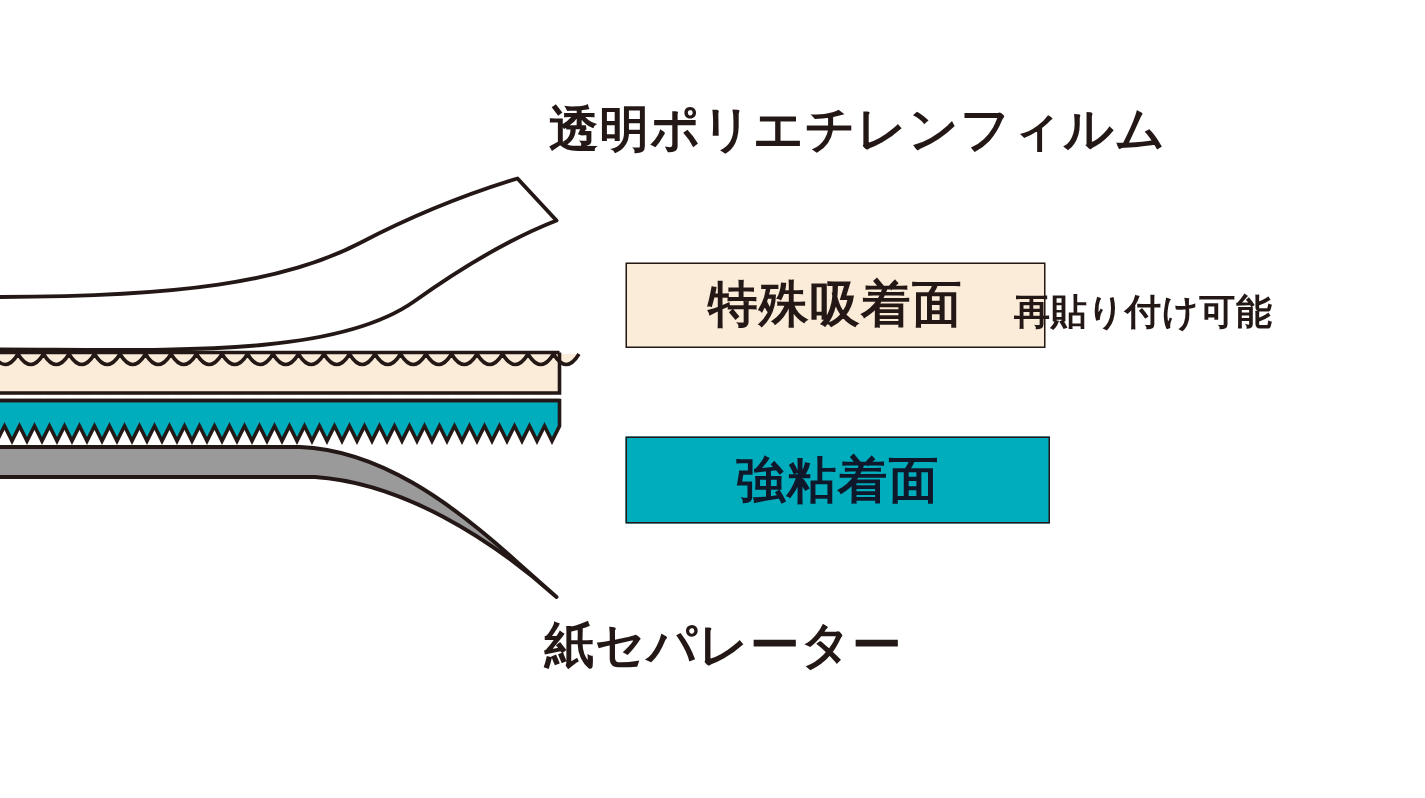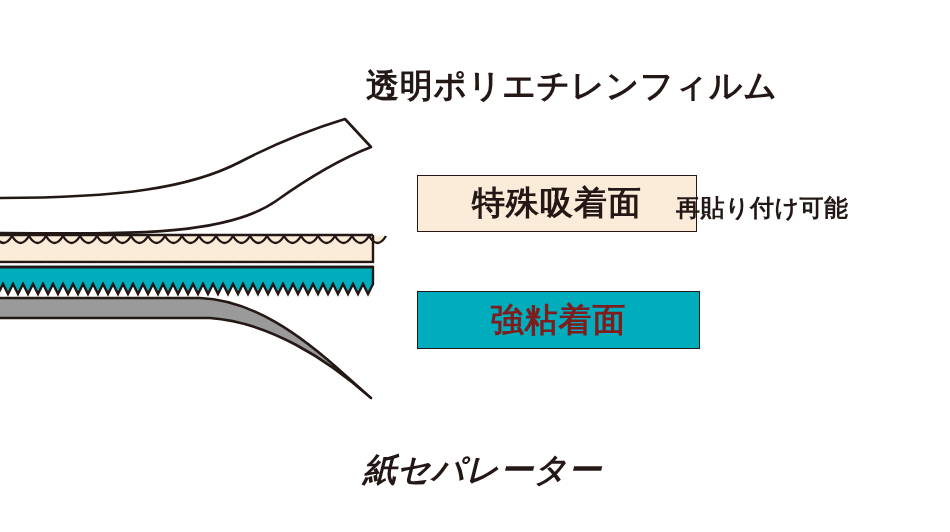--- a/index.html
+++ b/index.html
@@ -31,23 +31,22 @@
     white-space: nowrap;
     letter-spacing: 0.02em;
   }
   #film-label {
     left: 366px;
     top: 64px;
     font-size: 33px;
   }
   #separator-label {
     left: 363px;
-    top: 448px;
-    font-size: 33px;
-    font-style: italic;
+    top: 408px;
+    font-size: 33px;
   }
   .callout-box {
     position: absolute;
     box-sizing: border-box;
     border: 1.5px solid #231815;
     display: flex;
     align-items: center;
     justify-content: center;
     white-space: nowrap;
   }
@@ -67,21 +66,21 @@
   #adhesive-box {
     left: 417px;
     top: 291px;
     width: 283px;
     height: 58px;
     background: #00adbd;
   }
   #adhesive-box .box-text {
     font-size: 33px;
     font-weight: bold;
-    color: #7f1d1d;
+    color: #0f172a;
     letter-spacing: 0.03em;
   }
   #reattach-note {
     left: 676px;
     top: 192px;
     font-size: 24px;
   }
 </style>
 </head>
 <body>

